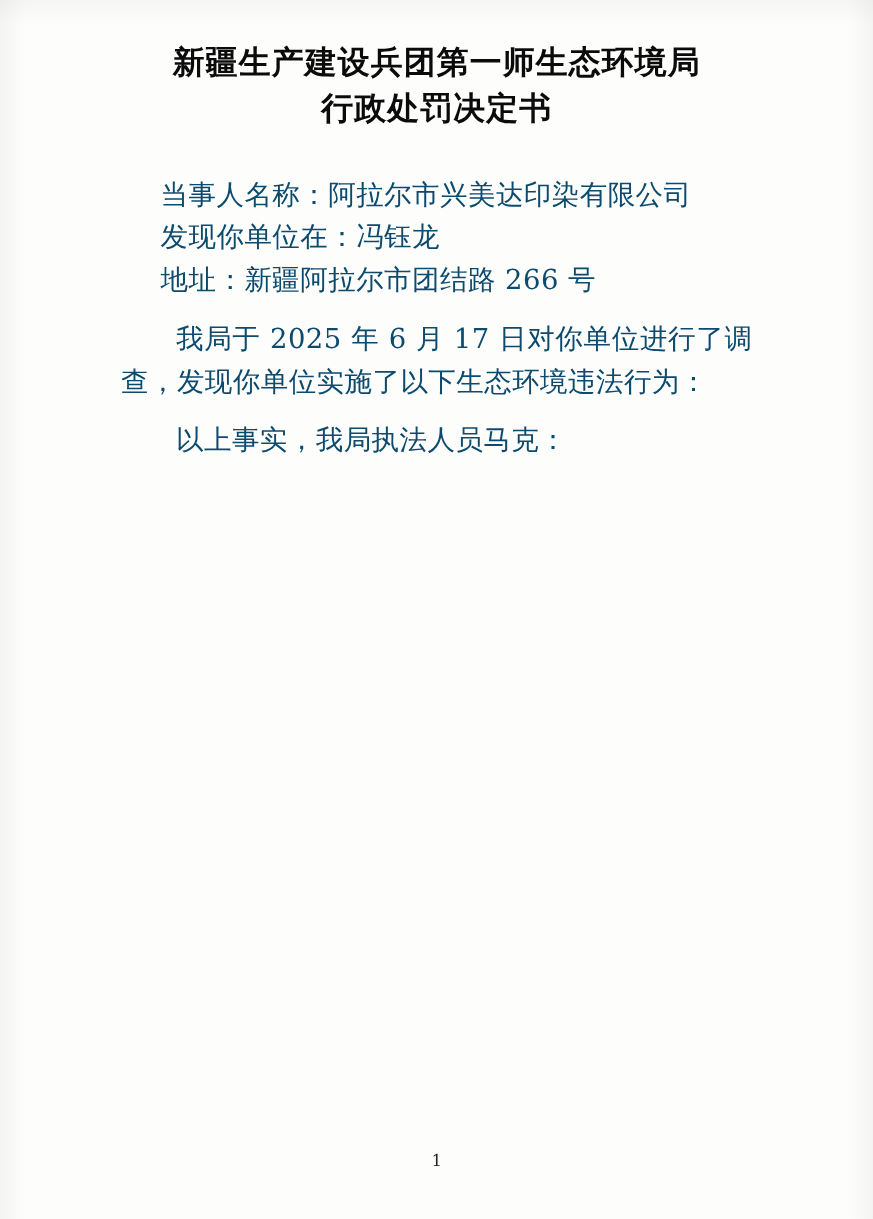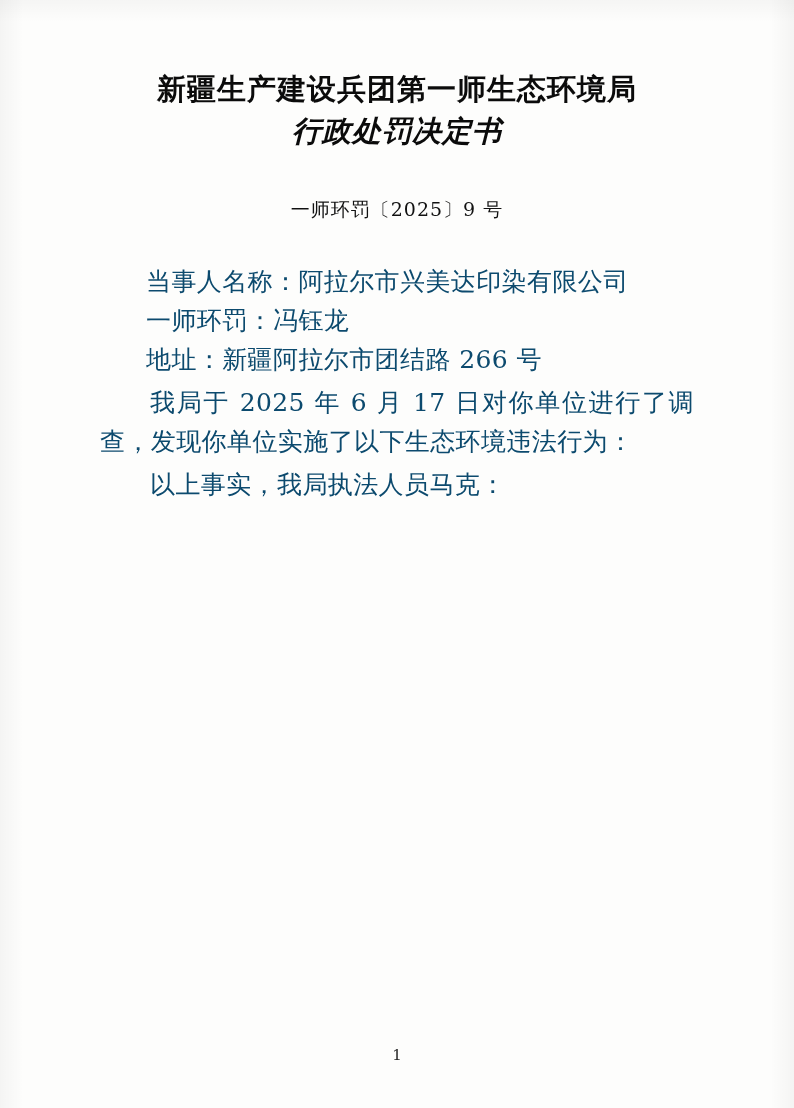--- a/index.html
+++ b/index.html
@@ -28,55 +28,54 @@
     position: absolute;
     inset: 0;
     background:
       linear-gradient(to right, rgba(0,0,0,0.035), rgba(0,0,0,0) 3%),
       linear-gradient(to left, rgba(0,0,0,0.035), rgba(0,0,0,0) 3%),
       linear-gradient(to bottom, rgba(0,0,0,0.03), rgba(0,0,0,0) 2%);
     pointer-events: none;
   }
   .content {
     position: relative;
-    padding: 68px 96px 0 96px;
+    padding: 35px 96px 0 96px;
   }
   .doc-title {
     text-align: center;
     font-family: "DejaVu Serif", "Liberation Serif", serif;
     font-weight: bold;
     font-size: 29px;
     line-height: 42px;
     letter-spacing: 1px;
     color: #0b0b0b;
     margin: 0;
   }
   .doc-title .line2 {
     display: block;
-    font-style: italic;
   }
   .doc-number {
     text-align: center;
     font-size: 19px;
     line-height: 30px;
     margin-top: 42px;
     letter-spacing: 1px;
     color: #111;
   }
   .body-block {
     margin-top: 38px;
     font-size: 25px;
     line-height: 39px;
     text-align: justify;
     text-justify: inter-ideograph;
     letter-spacing: 0.4px;
     color: #0c4a6e;
   }
   .para {
-    margin: 4px;
+    margin: 14px;
     text-indent: 2em;
   }
   .field-line {
     margin: 0;
     text-indent: 2em;
   }
   .page-number {
     position: absolute;
     bottom: 44px;
     left: 0;
@@ -90,25 +89,24 @@
 <body>
 
 <div class="page">
   <div class="content">
 
     <h1 class="doc-title">
       <span>新疆生产建设兵团第一师生态环境局</span>
       <span class="line2">行政处罚决定书</span>
     </h1>
 
-    <div class="doc-number">一师环罚〔2025〕9 号</div>
 
     <div class="body-block">
       <p class="field-line">当事人名称：阿拉尔市兴美达印染有限公司</p>
-      <p class="field-line">一师环罚：冯钰龙</p>
+      <p class="field-line">发现你单位在：冯钰龙</p>
       <p class="field-line">地址：新疆阿拉尔市团结路 266 号</p>
 
       <p class="para">我局于 2025 年 6 月 17 日对你单位进行了调查，发现你单位实施了以下生态环境违法行为：</p>
       <p class="para">以上事实，我局执法人员马克：</p>
     </div>
 
   </div>
 
   <div class="page-number">1</div>
 </div>

